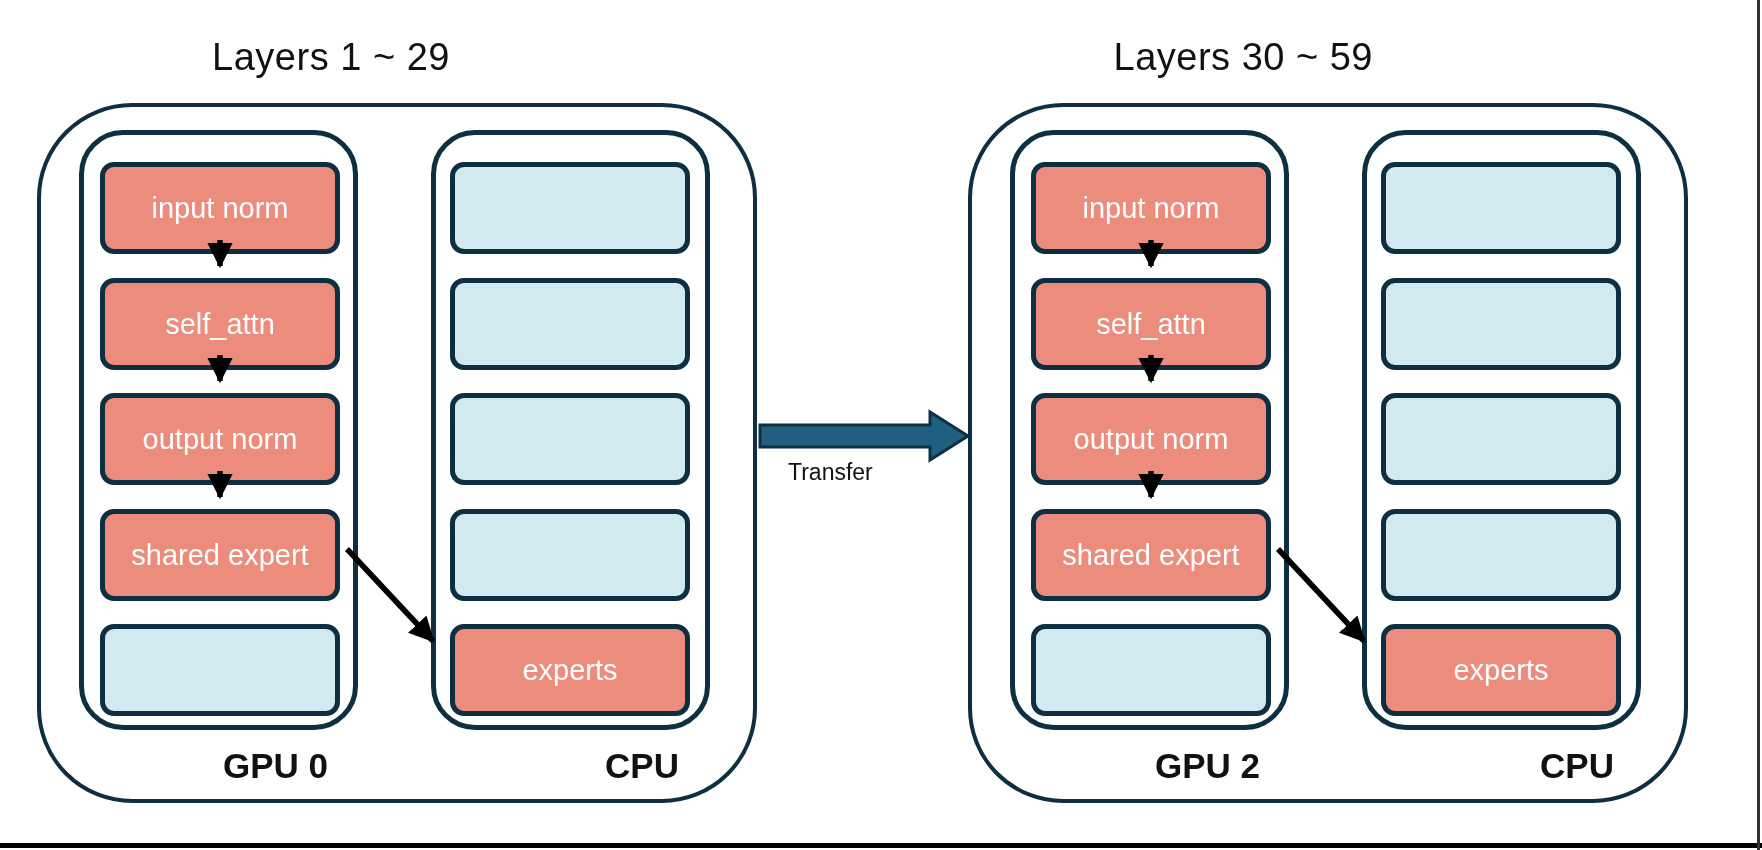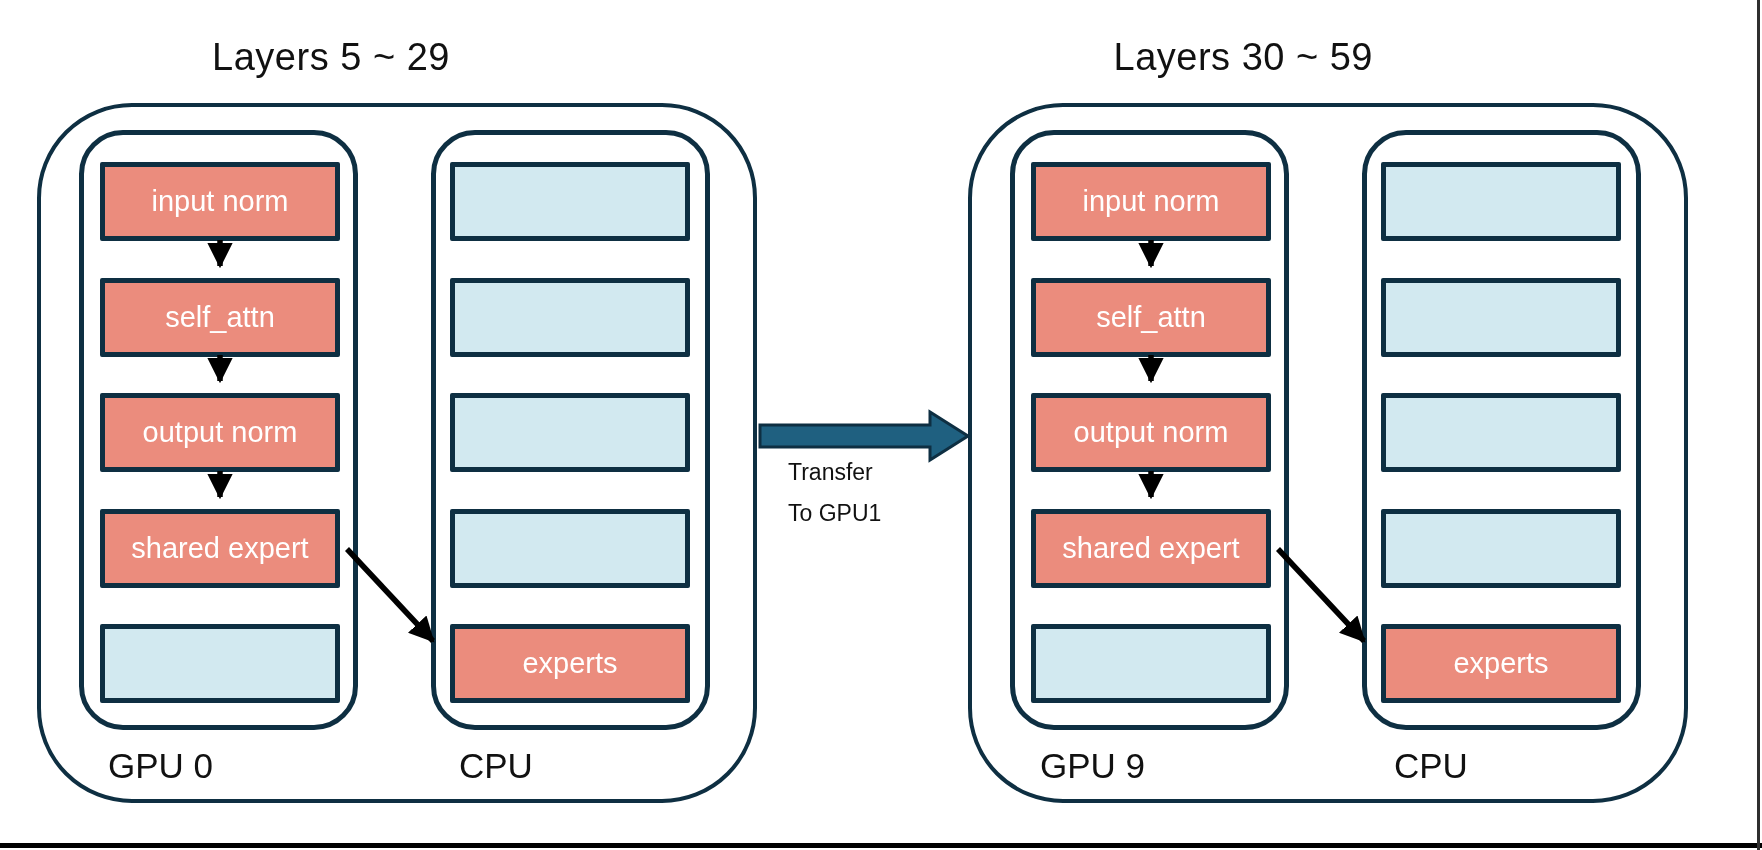--- a/index.html
+++ b/index.html
@@ -13,48 +13,48 @@
   }
   .outer{
     position:absolute;width:712px;height:692px;border:4px solid var(--navy,#0E2F42);
     border-radius:95px;background:#fff;box-sizing:content-box;
   }
   .inner{
     position:absolute;width:269px;height:590px;border:5px solid var(--navy,#0E2F42);
     border-radius:44px;background:#fff;
   }
   .box{
-    position:absolute;width:240px;height:79px;box-sizing:border-box;
-    border:5px solid var(--navy,#0E2F42);border-radius:2px;
+    position:absolute;width:240px;height:92px;box-sizing:border-box;
+    border:5px solid var(--navy,#0E2F42);border-radius:14px;
     display:flex;align-items:center;justify-content:center;
     font-size:29px;color:var(--box-text,#fff);
   }
   .module{background:var(--salmon,#EB8C7D);}
   .slot{background:var(--light-blue,#D2E9F0);}
   .hw-label{
-    position:absolute;width:220px;text-align:left;font-size:35px;font-weight:400;
+    position:absolute;width:220px;text-align:right;font-size:35px;font-weight:700;
     color:var(--text-dark,#111);white-space:nowrap;
   }
   .transfer-label{
     position:absolute;left:788px;top:452px;width:240px;font-size:23px;line-height:41px;
     color:var(--text-dark,#111);
   }
   .arrows{position:absolute;left:0;top:0;width:1762px;height:850px;pointer-events:none;}
   .flow-line{stroke:var(--black,#000);stroke-width:5.5;}
   .head{fill:var(--black,#000);}
   .transfer-poly{fill:var(--teal-arrow,#1F6080);stroke:var(--navy,#0E2F42);stroke-width:3;}
   .bottom-edge{position:absolute;left:0;top:843px;width:1762px;height:5px;background:var(--black,#000);}
   .right-edge{position:absolute;left:1757px;top:0;width:3px;height:850px;background:var(--edge-gray,#2F2F2F);}
 </style>
 </head>
 <body>
 
 <div class="canvas">
 
-  <div class="title" style="left:171px;top:36px;">Layers 5 ~ 29</div>
+  <div class="title" style="left:171px;top:36px;">Layers 1 ~ 29</div>
   <div class="title" style="left:1053px;top:36px;text-align:right;">Layers 30 ~ 59</div>
 
   <div class="outer" style="left:37px;top:103px;"></div>
   <div class="inner" style="left:79px;top:130px;"></div>
   <div class="inner" style="left:431px;top:130px;"></div>
 
   <div class="box module" style="left:100px;top:162px;">
       <span>input norm</span>
     </div>
   <div class="box module" style="left:100px;top:278px;">
@@ -98,21 +98,21 @@
   <div class="box slot" style="left:1031px;top:624px;"></div>
 
   <div class="box slot" style="left:1381px;top:162px;"></div>
   <div class="box slot" style="left:1381px;top:278px;"></div>
   <div class="box slot" style="left:1381px;top:393px;"></div>
   <div class="box slot" style="left:1381px;top:509px;"></div>
   <div class="box module" style="left:1381px;top:624px;">
       <span>experts</span>
     </div>
 
-  <div class="hw-label" style="left:1040px;top:746px;">GPU 9</div>
+  <div class="hw-label" style="left:1040px;top:746px;">GPU 2</div>
   <div class="hw-label" style="left:1394px;top:746px;">CPU</div>
 
   <svg class="arrows" viewBox="0 0 1762 850" xmlns="http://www.w3.org/2000/svg">
     <defs>
       <marker id="head-black" markerWidth="4.6" markerHeight="4.6" refX="4.2" refY="2.3" orient="auto" markerUnits="strokeWidth">
         <path class="head" d="M0,0 L4.6,2.3 L0,4.6 Z"></path>
       </marker>
     </defs>
 
     <line class="flow-line" x1="220" y1="240" x2="220" y2="266" marker-end="url(#head-black)"></line>
@@ -123,18 +123,17 @@
     <line class="flow-line" x1="1151" y1="240" x2="1151" y2="266" marker-end="url(#head-black)"></line>
     <line class="flow-line" x1="1151" y1="355" x2="1151" y2="381" marker-end="url(#head-black)"></line>
     <line class="flow-line" x1="1151" y1="471" x2="1151" y2="497" marker-end="url(#head-black)"></line>
     <line class="flow-line" x1="1278" y1="549" x2="1364" y2="641" marker-end="url(#head-black)"></line>
 
     <polygon class="transfer-poly" points="760,425 930,425 930,412 968,436 930,460 930,447 760,447"></polygon>
   </svg>
 
   <div class="transfer-label">
     <div>Transfer</div>
-    <div>To GPU1</div>
   </div>
 
   <div class="bottom-edge"></div>
   <div class="right-edge"></div>
 </div>
 
 </body></html>

